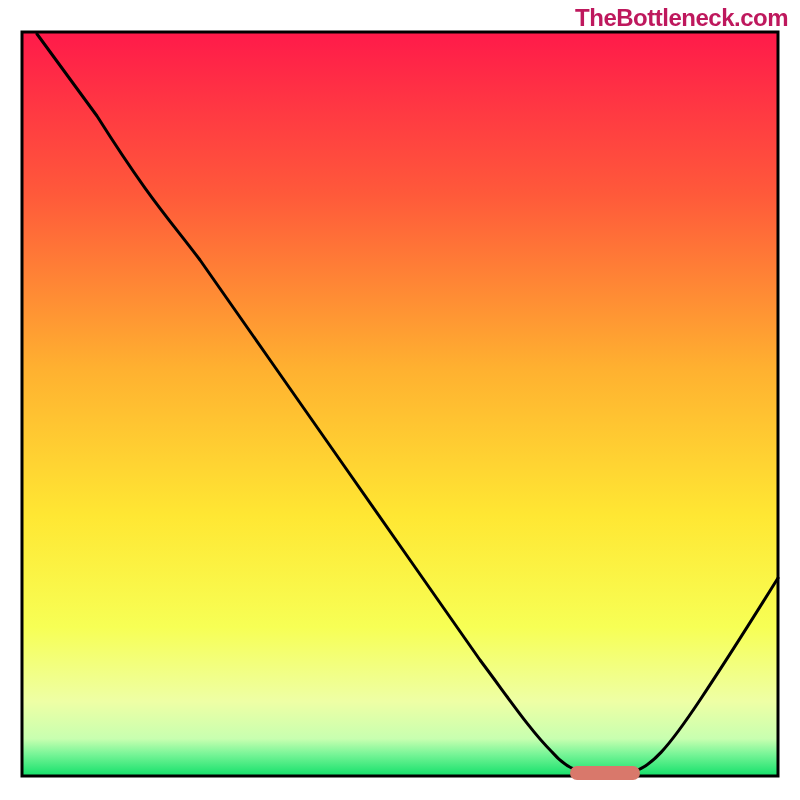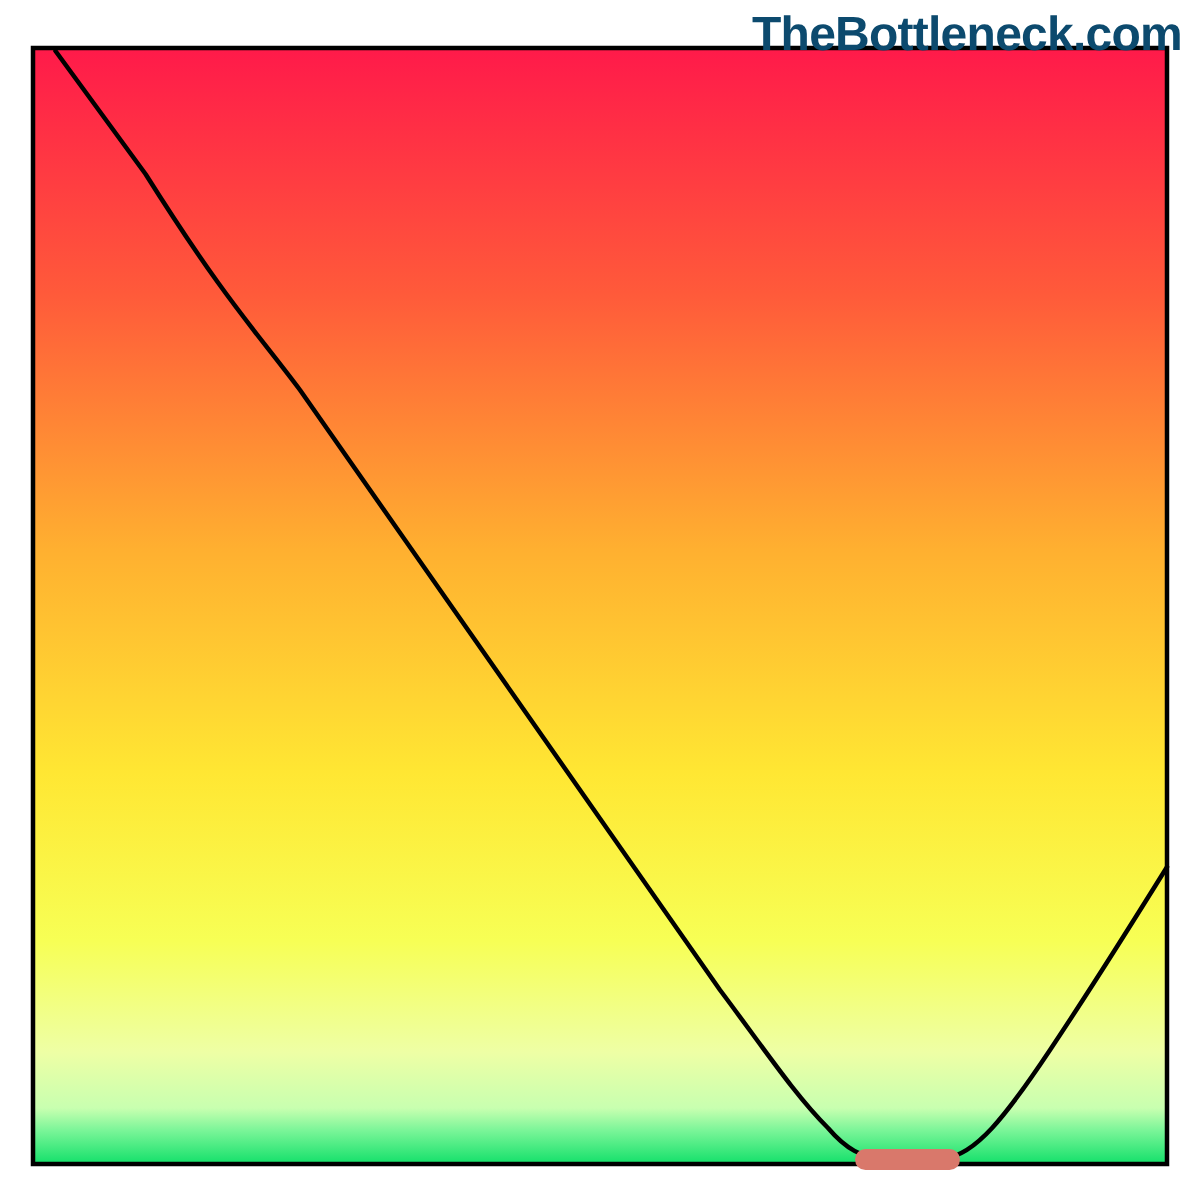--- a/index.html
+++ b/index.html
@@ -13,23 +13,23 @@
   }
   .container {
     width: 800px;
     height: 800px;
     position: relative;
   }
   .watermark {
     position: absolute;
     top: 4px;
     right: 12px;
-    font-size: 32px;
+    font-size: 24px;
     font-weight: bold;
-    color: #0c4a6e;
+    color: #be185d;
     z-index: 5;
     letter-spacing: -0.5px;
   }
   svg.chart {
     position: absolute;
     left: 0;
     top: 0;
     display: block;
   }
 </style>

